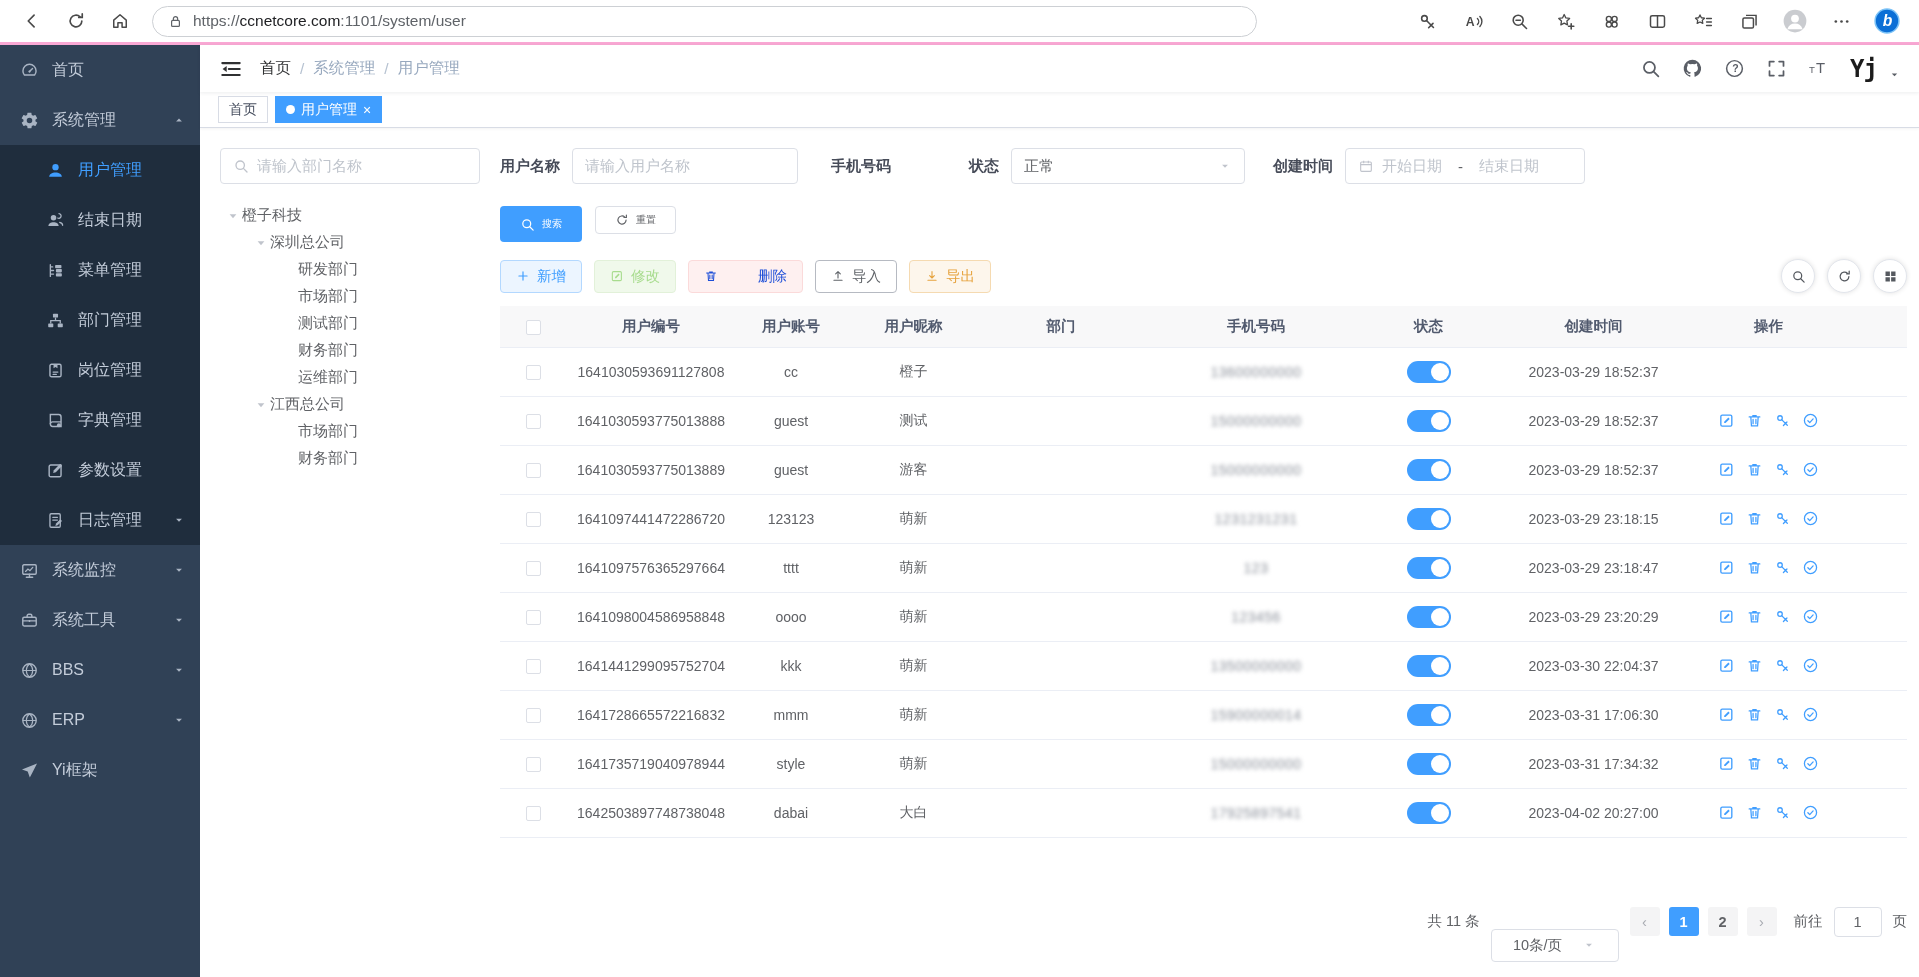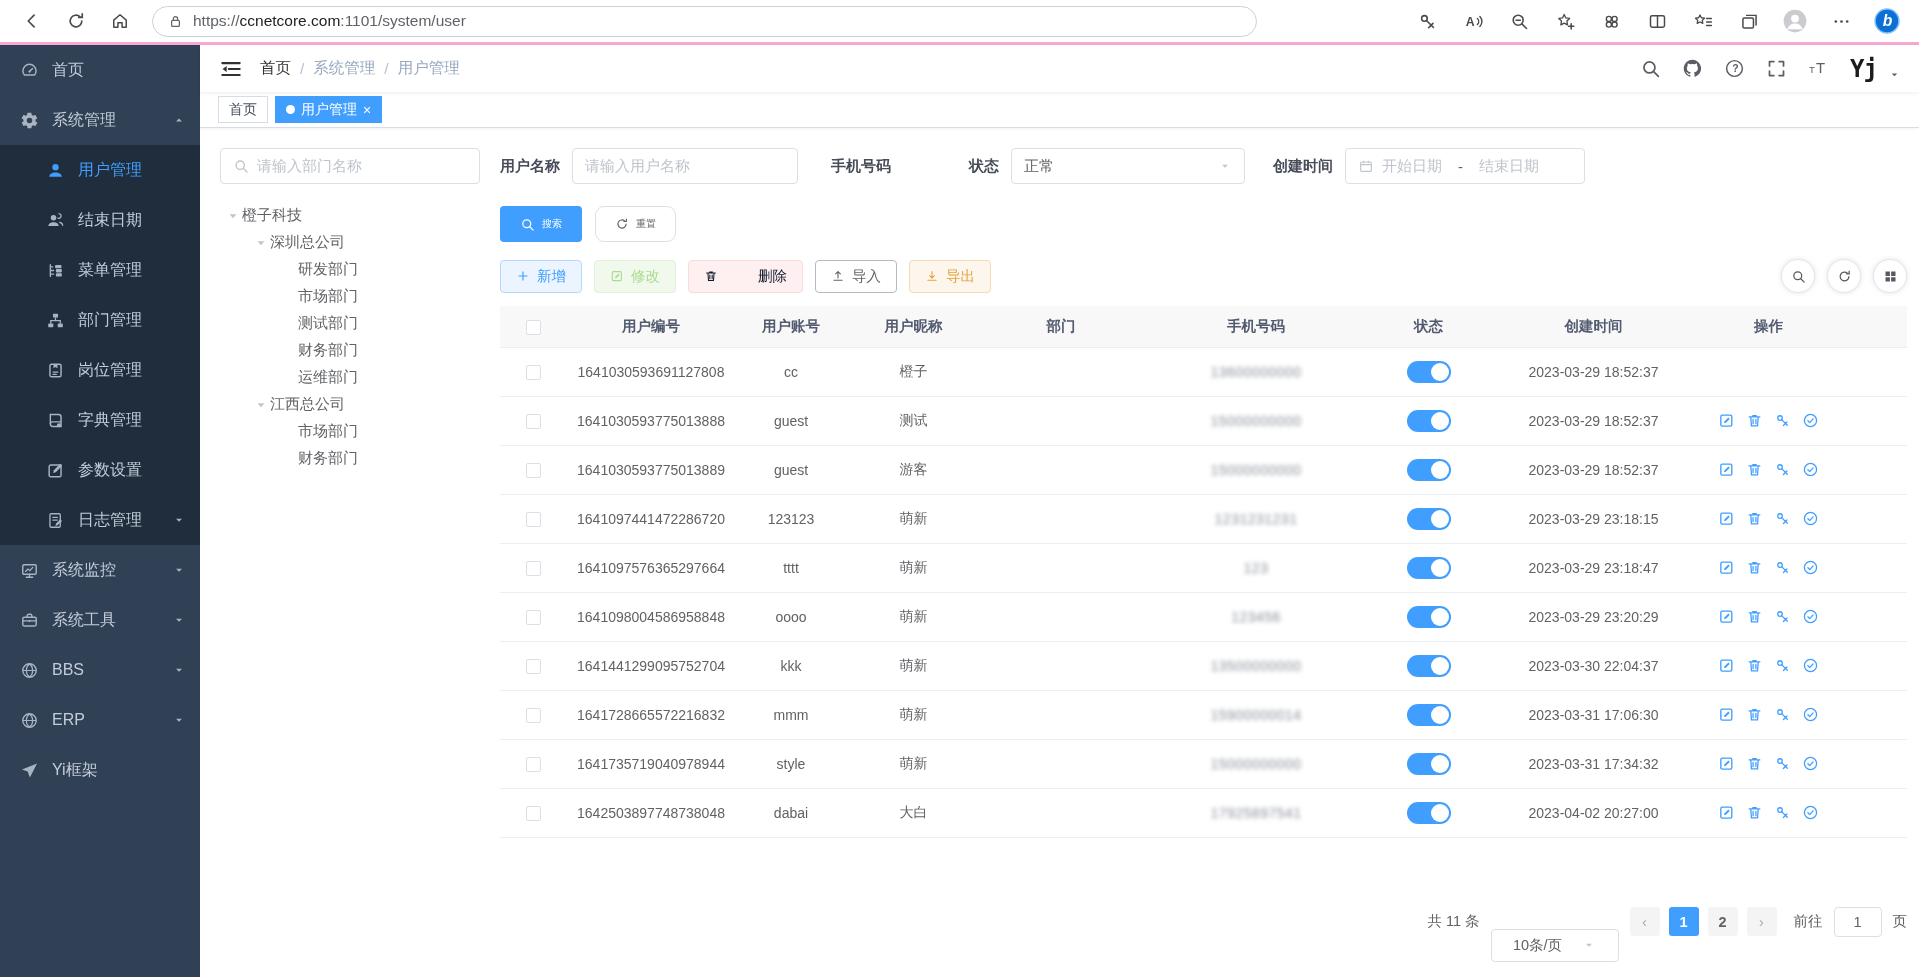--- a/index.html
+++ b/index.html
@@ -75,27 +75,27 @@
   .form-row { display:flex; align-items:center; }
   .fgroup { display:flex; align-items:center; }
   .flabel { font-weight:700; color:#474c59; font-size:15px; margin-right:12px; white-space:nowrap;}
   .chev { width:14px; height:14px; color:#c0c4cc; margin-left:auto; }
 
   .btn { display:inline-flex; align-items:center; justify-content:center; gap:7px;
          border-radius:4px; cursor:pointer; font-size:10px; border:1px solid transparent; white-space:nowrap;}
   .btn .icn { width:15px; height:15px; }
   .search-row { margin-top:22px; display:flex; gap:13px; }
   .btn-search { background:#409eff; color:#fff; height:36px; padding:0 19px; }
-  .btn-reset  { background:#fff; color:#606266; border-color:#dcdfe6; height:36px; padding:11px 19px;border-radius:9px; }
+  .btn-reset  { background:#fff; color:#606266; border-color:#dcdfe6; height:28px; padding:11px 19px; }
 
   .toolbar { margin-top:17px; display:flex; gap:12px; align-items:center; }
   .btn-sm { height:33px; padding:0 15px; font-size:14.5px; }
   .btn-primary-plain { background:#ecf5ff; border-color:#b3d8ff; color:#409eff; }
   .btn-success-plain { background:#f0f9eb; border-color:#e2f1d9; color:#a8dc8e; }
-  .btn-danger-plain  { background:#fef0f0; border-color:#fbdada; color:#0f172a;gap:40px; }
+  .btn-danger-plain  { background:#fef0f0; border-color:#fbdada; color:#1d4ed8;gap:40px; }
   .btn-default       { background:#fff; border-color:#b6bac2; color:#5f6368; }
   .btn-warning-plain { background:#fdf6ec; border-color:#f5dab1; color:#e6a23c; }
   .toolbar-right { margin-left:auto; display:flex; gap:12px; }
   .circle-btn { width:34px; height:34px; border-radius:50%; background:#fff; cursor:pointer;
                 border:1px solid #e3e6ec; box-shadow:0 0 5px rgba(0,0,0,.12);
                 display:flex; align-items:center; justify-content:center; color:#55595f; }
   .circle-btn .icn { width:16px; height:16px; }
 
   table.grid { margin-top:13px; width:100%; border-collapse:collapse; table-layout:fixed; }
   .grid th { background:#f8f8f9; color:#515a6e; font-weight:700; font-size:14.5px;

